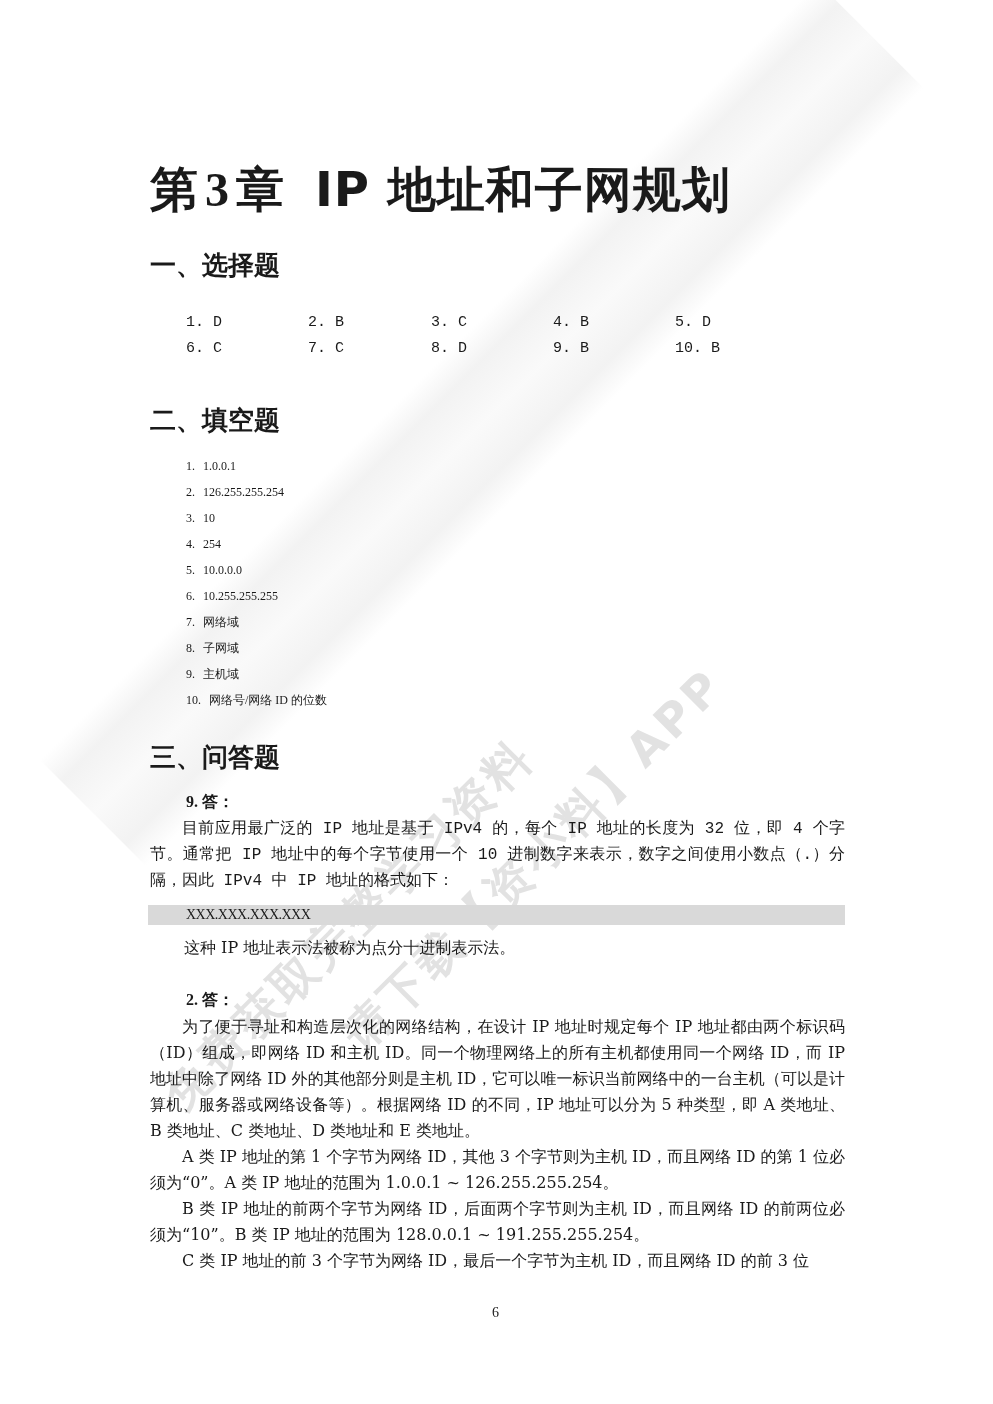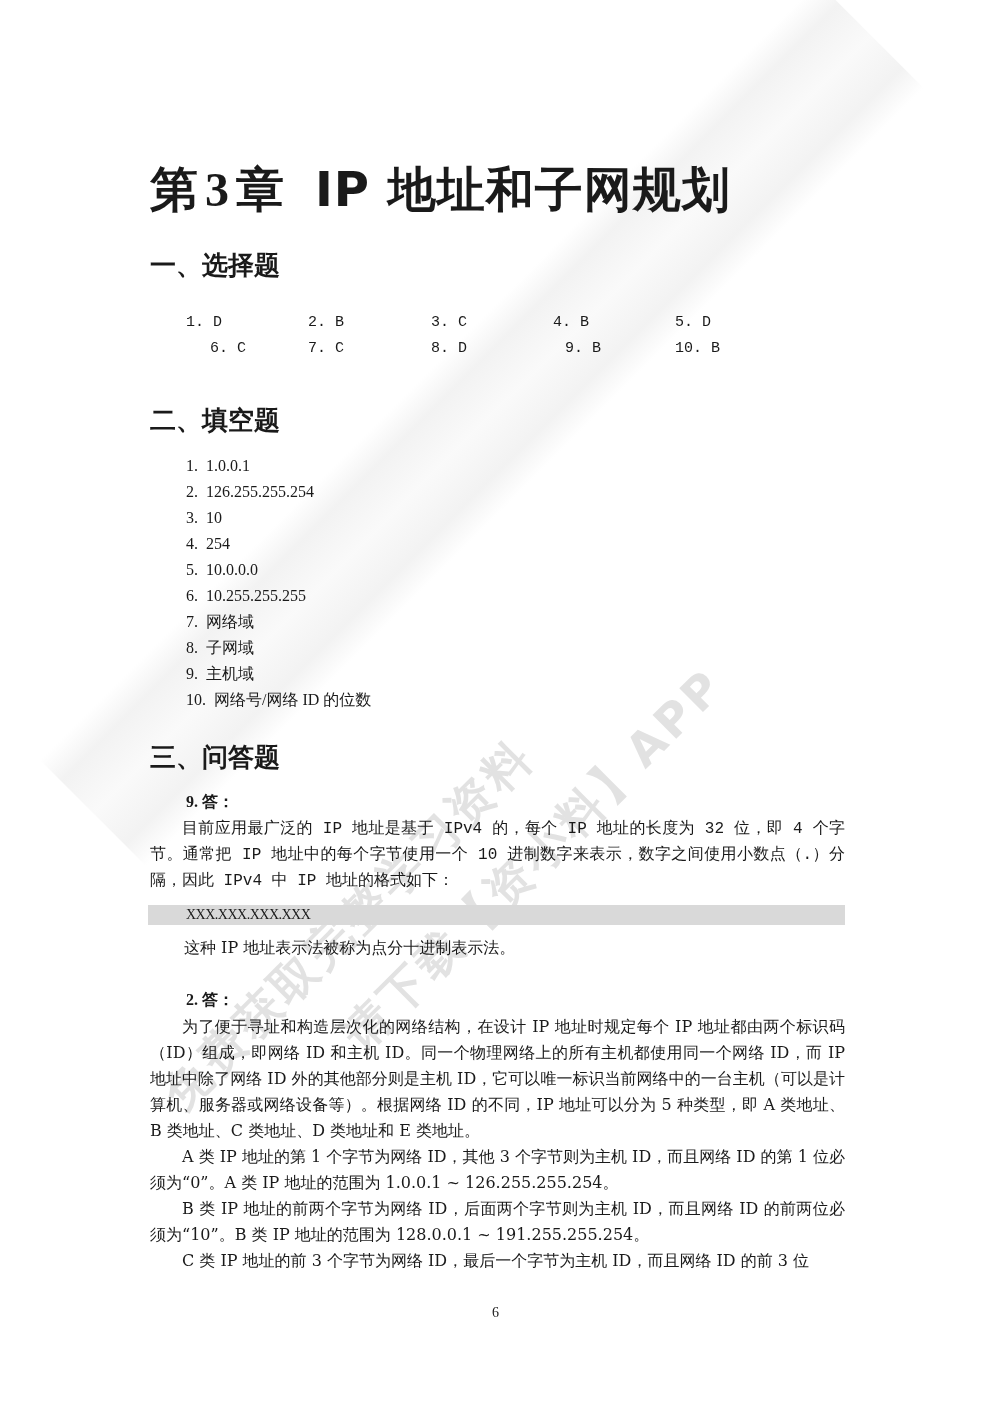--- a/index.html
+++ b/index.html
@@ -26,21 +26,21 @@
   .chapter-title .gap { display: inline-block; width: 30px; }
 
   .section-title { position: absolute; left: 150px; font-size: 26px; font-weight: bold;
                    font-family: "DejaVu Sans", sans-serif; white-space: nowrap; }
 
   .mc-grid { position: absolute; left: 186px; top: 314px; width: 600px; }
   .mc-row { height: 26px; position: relative; }
   .mc-item { position: absolute; top: 0; font-family: "Liberation Mono", "DejaVu Sans Mono", monospace; font-size: 15px; white-space: pre; }
 
   .fill-list { position: absolute; left: 186px; top: 453px; }
-  .fill-item { height: 26px; font-size: 16px; line-height: 26px; white-space: nowrap; }
+  .fill-item { height: 26px; font-size: 12px; line-height: 26px; white-space: nowrap; }
   .fill-item .n { display: inline-block; margin-right: 8px; }
 
   .qa-head { position: absolute; left: 186px; font-size: 16px; font-weight: bold; white-space: nowrap; }
   .para { position: absolute; left: 150px; width: 695px; font-size: 16px; line-height: 26px;
           text-align: justify; font-family: "DejaVu Serif", "Liberation Serif", serif; }
   .para p { margin: 0; text-indent: 2em; }
   .code-bar { position: absolute; left: 148px; top: 905px; width: 697px; height: 20px; background: #d9d9d9; }
   .code-text { position: absolute; left: 186px; top: 905px; font-size: 14px; line-height: 20px; letter-spacing: -0.5px; }
   .single { position: absolute; left: 184px; font-size: 16px; white-space: nowrap; font-family: "DejaVu Serif", serif; }
 
@@ -66,24 +66,24 @@
     <div class="section-title" style="top:248px;">一、选择题</div>
     <div class="mc-grid">
       <div class="mc-row">
         <span class="mc-item" style="left:0px;">1. D</span>
         <span class="mc-item" style="left:122px;">2. B</span>
         <span class="mc-item" style="left:245px;">3. C</span>
         <span class="mc-item" style="left:367px;">4. B</span>
         <span class="mc-item" style="left:489px;">5. D</span>
       </div>
       <div class="mc-row">
-        <span class="mc-item" style="left:0px;margin-left:24px;">6. C</span>
+        <span class="mc-item" style="left:0px;">6. C</span>
         <span class="mc-item" style="left:122px;">7. C</span>
         <span class="mc-item" style="left:245px;">8. D</span>
-        <span class="mc-item" style="left:367px;margin-left:12px;">9. B</span>
+        <span class="mc-item" style="left:367px;">9. B</span>
         <span class="mc-item" style="left:489px;text-align:center;">10. B</span>
       </div>
     </div>
 
     <div class="section-title" style="top:403px;">二、填空题</div>
     <div class="fill-list">
       <div class="fill-item"><span class="n">1.</span><span>1.0.0.1</span></div>
       <div class="fill-item"><span class="n">2.</span><span>126.255.255.254</span></div>
       <div class="fill-item"><span class="n">3.</span><span>10</span></div>
       <div class="fill-item"><span class="n">4.</span><span>254</span></div>

